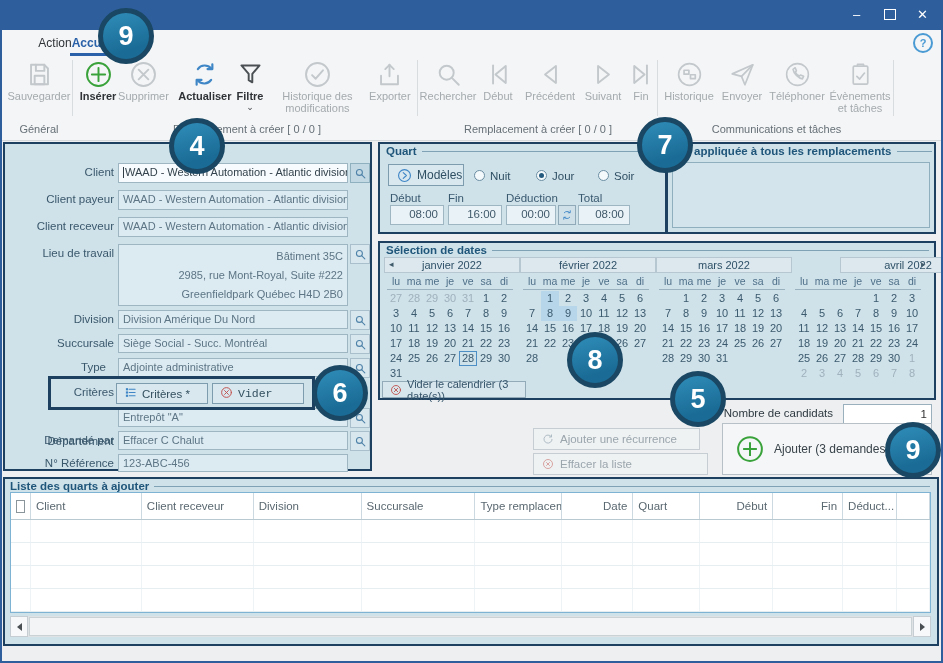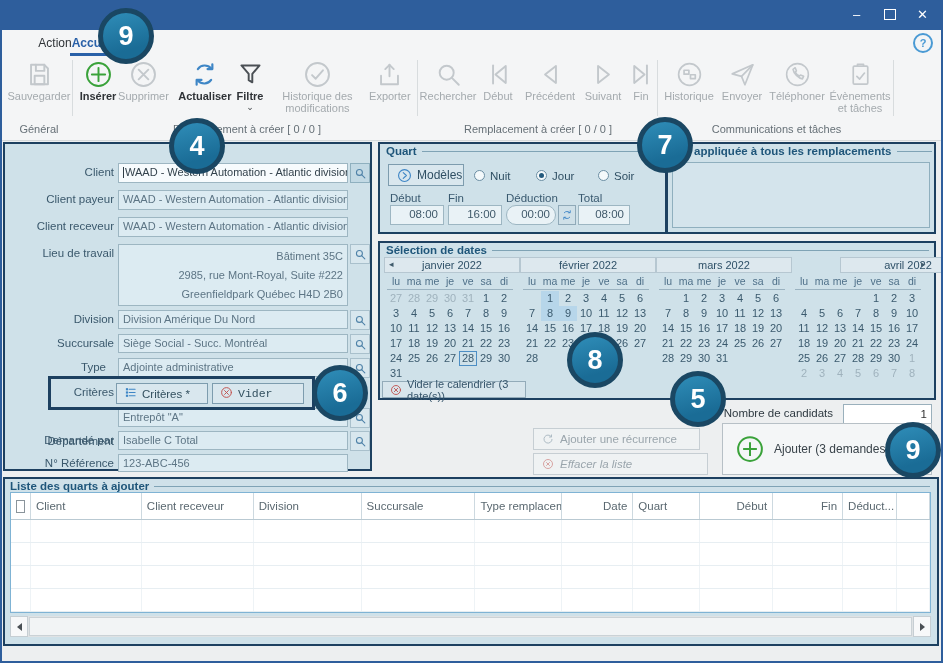--- a/index.html
+++ b/index.html
@@ -332,21 +332,21 @@
       </div>
       <div class="plab abs" style="left: 8px; top: 411px; width: 106px; margin-top: 24px;">Département</div>
       <div class="pfield abs" style="left: 118px; top: 408px; width: 230px; height: 19px;">Entrepôt "A"</div>
       <div class="pmag abs" style="left: 350px; top: 408px; width: 20px; height: 20px;">
         <svg viewBox="0 0 24 24" fill="none" stroke="currentColor" stroke-width="2" stroke-linecap="round" stroke-linejoin="round">
           <circle cx="10" cy="10" r="5.5"></circle>
           <path d="M14 14l6 6"></path>
         </svg>
       </div>
       <div class="plab abs" style="left: 8px; top: 434px; width: 106px;">Demandé par</div>
-      <div class="pfield abs" style="left: 118px; top: 431px; width: 230px; height: 19px;">Isabelle C Total</div>
+      <div class="pfield abs" style="left: 118px; top: 431px; width: 230px; height: 19px;">Effacer C Chalut</div>
       <div class="pmag abs" style="left: 350px; top: 431px; width: 20px; height: 20px;">
         <svg viewBox="0 0 24 24" fill="none" stroke="currentColor" stroke-width="2" stroke-linecap="round" stroke-linejoin="round">
           <circle cx="10" cy="10" r="5.5"></circle>
           <path d="M14 14l6 6"></path>
         </svg>
       </div>
       <div class="plab abs" style="left: 8px; top: 457px; width: 106px;">N° Référence</div>
       <div class="pfield abs" style="left: 118px; top: 454px; width: 230px; height: 18px;">123-ABC-456</div>
     </div>
   <div class="abs critbox"></div>
@@ -376,21 +376,21 @@
       </div>
       <div class="radio abs" style="left: 598px; top: 169px; height: 13px;">
         <span class="rdot"></span>
         <span>Soir</span>
       </div>
       <div class="tlab abs" style="left: 390px; top: 192px;">Début</div>
       <div class="tfield abs" style="left: 390px; top: 205px; width: 54px; height: 20px;">08:00</div>
       <div class="tlab abs" style="left: 448px; top: 192px;">Fin</div>
       <div class="tfield abs" style="left: 448px; top: 205px; width: 54px; height: 20px;">16:00</div>
       <div class="tlab abs" style="left: 506px; top: 192px;">Déduction</div>
-      <div class="tfield abs" style="left: 506px; top: 205px; width: 50px; height: 20px; border-radius: 10px;">00:00</div>
+      <div class="tfield abs" style="left: 506px; top: 205px; width: 50px; height: 20px;">00:00</div>
       <div class="tlab abs" style="left: 578px; top: 192px;">Total</div>
       <div class="tfield abs" style="left: 578px; top: 205px; width: 52px; height: 20px;">08:00</div>
       <div class="tref abs" style="left: 558px; top: 205px; width: 18px; height: 20px;">
         <svg viewBox="0 0 24 24" fill="none" stroke="currentColor" stroke-width="1.8" stroke-linecap="round" stroke-linejoin="round">
           <path d="M6.5 7.5a7 7 0 0 1 11-.5"></path>
           <path d="M18.5 3.5v4h-4"></path>
           <path d="M17.5 16.5a7 7 0 0 1-11 .5"></path>
           <path d="M5.5 20.5v-4h4"></path>
         </svg>
       </div>
@@ -662,21 +662,21 @@
 
   <div class="abs aclab" style="left:700px;top:407px;width:133px;">Nombre de candidats</div>
   <input class="abs acinput" style="left: 843px; top: 404px; width: 89px; height: 20px;" readonly="" value="1">
   <div class="abs dis" style="left:533px;top:428px;width:167px;height:22px;">
     <svg viewBox="0 0 24 24" fill="none" stroke="#aebcc5" stroke-width="2">
         <path d="M18.5 7.5A8 8 0 1 0 20 12"></path>
         <path d="M19 3v5h-5"></path>
       </svg>
     <span>Ajouter une récurrence</span>
   </div>
-  <div class="abs dis" style="left:533px;top:453px;width:175px;height:22px;font-style:italic;">
+  <div class="abs dis" style="left:533px;top:453px;width:175px;height:22px;">
     <svg viewBox="0 0 24 24" fill="none" stroke="#d8a3a1" stroke-width="2">
         <circle cx="12" cy="12" r="9"></circle>
         <path d="M8.5 8.5l7 7M15.5 8.5l-7 7"></path>
       </svg>
     <span>Effacer la liste</span>
   </div>
   <div class="abs addbtn" style="left:722px;top:423px;width:210px;height:52px;">
     <svg viewBox="0 0 24 24" fill="none" stroke="currentColor" stroke-width="1.6">
         <circle cx="12" cy="12" r="9.5"></circle>
         <path d="M12 6.5v11M6.5 12h11"></path>

